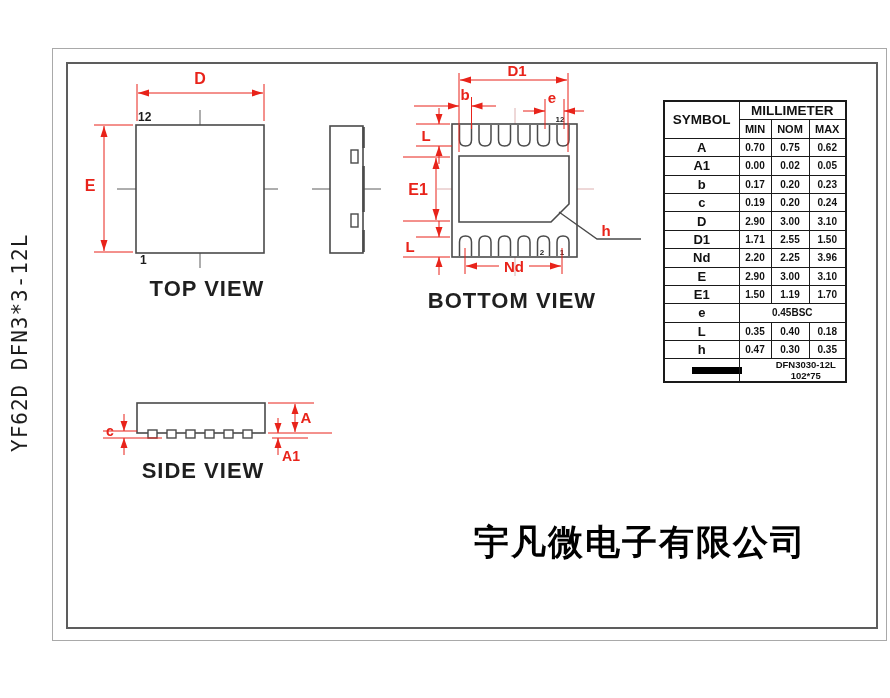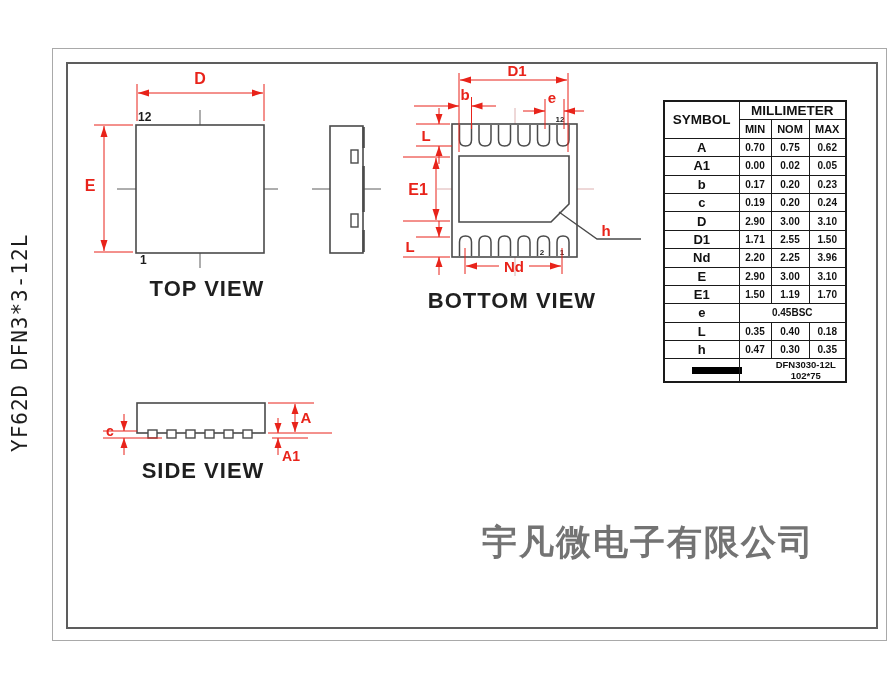--- a/index.html
+++ b/index.html
@@ -9,21 +9,21 @@
                border:1px solid #a9a9a9;}
   #frame-inner{position:absolute;left:66px;top:62px;width:808px;height:563px;
                border:2px solid #5d5d5d;}
   #drawing{position:absolute;left:0;top:0;}
   #part-label{position:absolute;left:8px;top:452px;width:232px;height:28px;
               transform:rotate(-90deg);transform-origin:0 0;
               font-family:"DejaVu Sans Mono","Liberation Mono",monospace;
               font-size:21px;font-weight:500;letter-spacing:1px;color:#1c1c1c;
               white-space:nowrap;}
   #company{position:absolute;left:474px;top:519px;font-size:35px;font-weight:bold;
-           letter-spacing:2px;color:#737373;font-family:"DejaVu Sans",sans-serif;margin-left:8px;}
+           letter-spacing:2px;color:#000000;font-family:"DejaVu Sans",sans-serif;}
   .dim-table{position:absolute;left:663px;top:100px;width:184px;
              border-collapse:collapse;table-layout:fixed;background:#fff;
              border:2px solid #1a1a1a;color:#111;}
   .dim-table td{border:1px solid #1a1a1a;text-align:center;vertical-align:middle;
                 padding:0;height:17.4px;font-size:10px;font-weight:bold;
                 font-family:"Liberation Sans",sans-serif;}
   .dim-table td.sym{font-size:13px;}
   .dim-table td.hdr{font-size:13.5px;}
   .dim-table td.sub{font-size:11px;}
   .dim-table td.foot{height:15px;font-size:9.5px;letter-spacing:0;padding-left:27px;}

